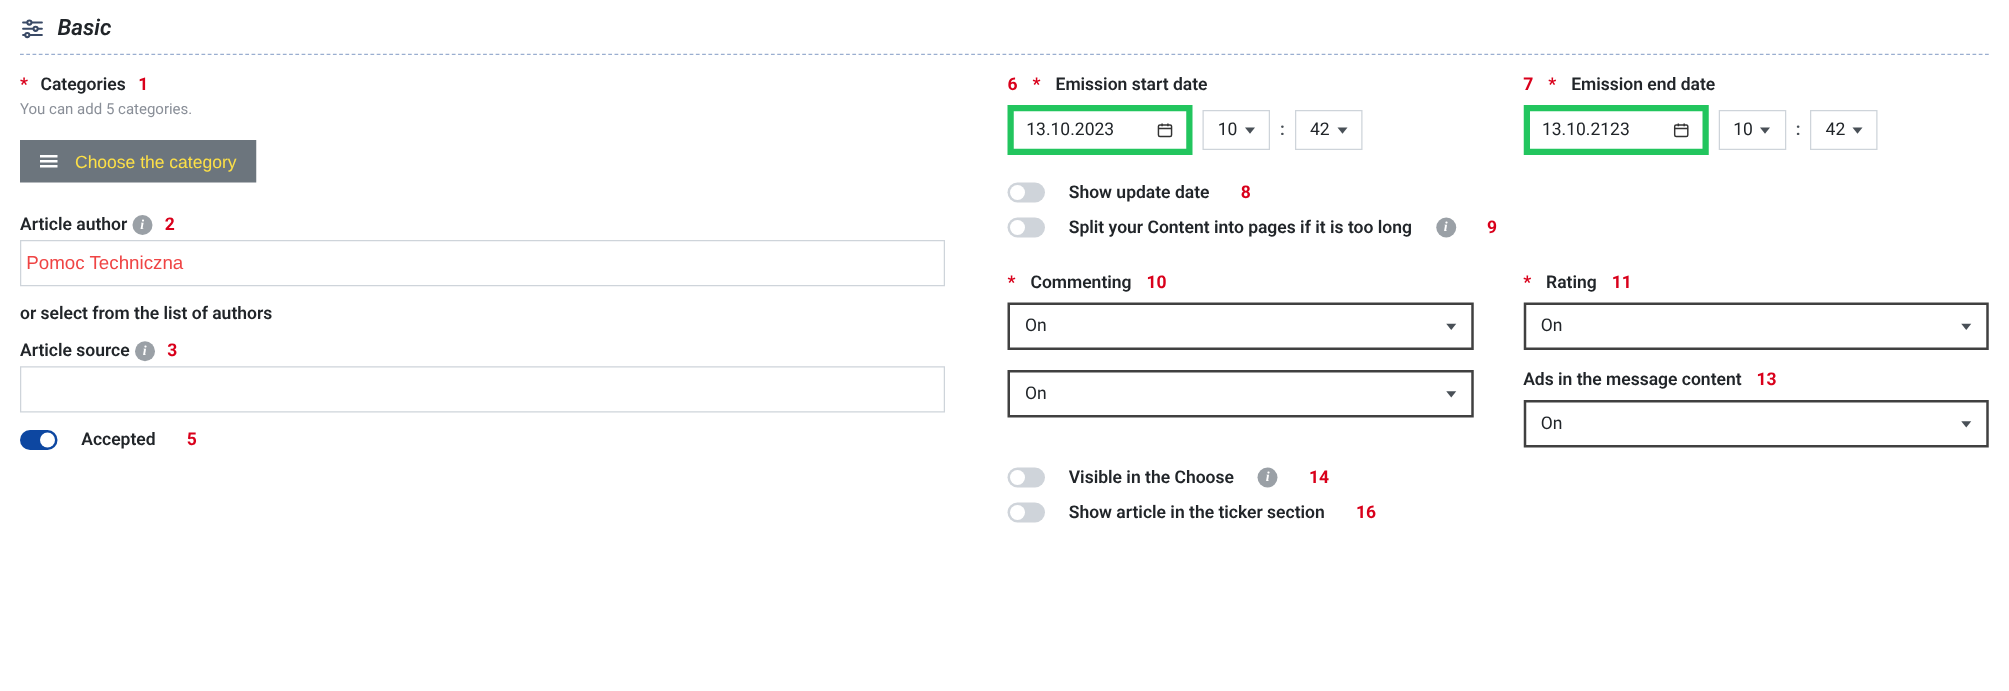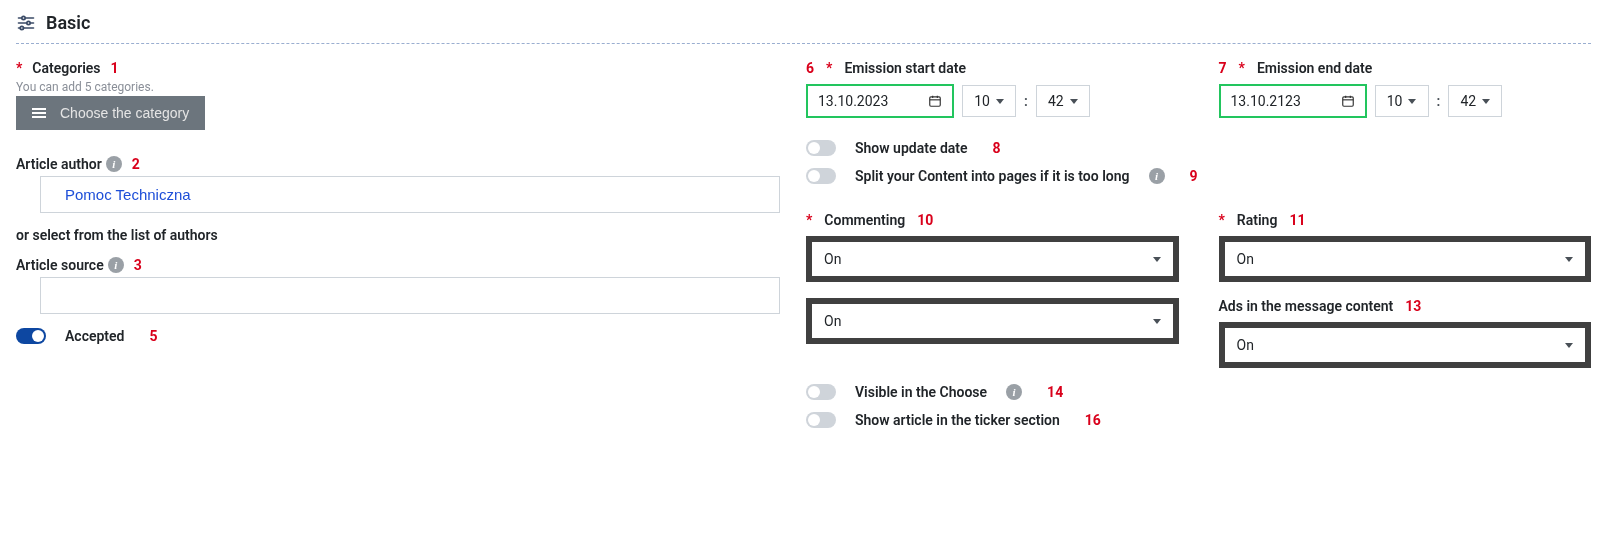--- a/index.html
+++ b/index.html
@@ -17,20 +17,21 @@
     align-items: center;
     gap: 10px;
     padding-bottom: 10px;
     border-bottom: 1px dashed #9aaed0;
     margin-bottom: 16px;
   }
   .section-title {
     font-size: 18px;
     font-weight: 600;
     color: #212529;
+    font-style: italic;
   }
   .settings-icon svg { display:block; }
   .columns {
     display: flex;
     gap: 40px;
   }
   .col-left { flex: 0 0 750px; }
   .col-right { flex: 1; }
   .field { margin-bottom: 14px; }
   .label-row {
@@ -51,49 +52,48 @@
   }
   .annot-before {
     color: #d9001b;
     font-weight: 700;
     font-size: 14px;
     margin-right: 6px;
   }
   .hint {
     font-size: 12px;
     color: #8a8f98;
-    margin-bottom: 2px;
+    margin-bottom: 18px;
   }
   .btn-gray {
     display: inline-flex;
     align-items: center;
     gap: 14px;
     background: #6c757d;
-    color: #e5e5e5;
+    color: #fde047;
     border: none;
     padding: 9px 16px;
     font-size: 14px;
     cursor: pointer;
   }
   .btn-gray .bars {
     display: inline-block;
     width: 14px;
   }
   .btn-gray .bars span{
     display:block; height:1.5px; background:#fff; margin:2.5px 0;
   }
   .text-input {
     width: 100%;
     max-width: 740px;
     border: 1px solid #ced4da;
-    padding: 9px 24px;
+    padding: 9px 4px;
     font-size: 15px;
-    color: #1d4ed8;
+    color: #ef4444;
     background:#fff;
-    margin-left:24px;
   }
   .info-badge {
     display:inline-flex;
     align-items:center;
     justify-content:center;
     width:16px; height:16px;
     border-radius:50%;
     background:#9aa0a6;
     color:#fff;
     font-size:11px;
@@ -140,21 +140,21 @@
   .span2 { grid-column: 1 / span 2; }
   .date-group {
     display:flex;
     align-items:center;
     gap:8px;
   }
   .date-box {
     display:flex;
     align-items:center;
     justify-content:space-between;
-    border:2px solid #22c55e;
+    border:5px solid #22c55e;
     padding:7px 10px;
     width:148px;
     background:#fff;
   }
   .time-box {
     display:flex;
     align-items:center;
     gap:6px;
     border:1px solid #ced4da;
     padding:7px 10px;
@@ -167,21 +167,21 @@
     width:0;height:0;
     border-left:4px solid transparent;
     border-right:4px solid transparent;
     border-top:5px solid #495057;
     display:inline-block;
   }
   .select-box {
     display:flex;
     align-items:center;
     justify-content:space-between;
-    border:6px solid #404040;
+    border:2px solid #404040;
     padding:9px 12px;
     background:#fff;
     width:100%;
   }
   .label-block { display:flex; align-items:center; gap:6px; font-weight:600; margin-bottom:8px;}
   .cal-icon svg{display:block;}
 </style>
 </head>
 <body>
 

